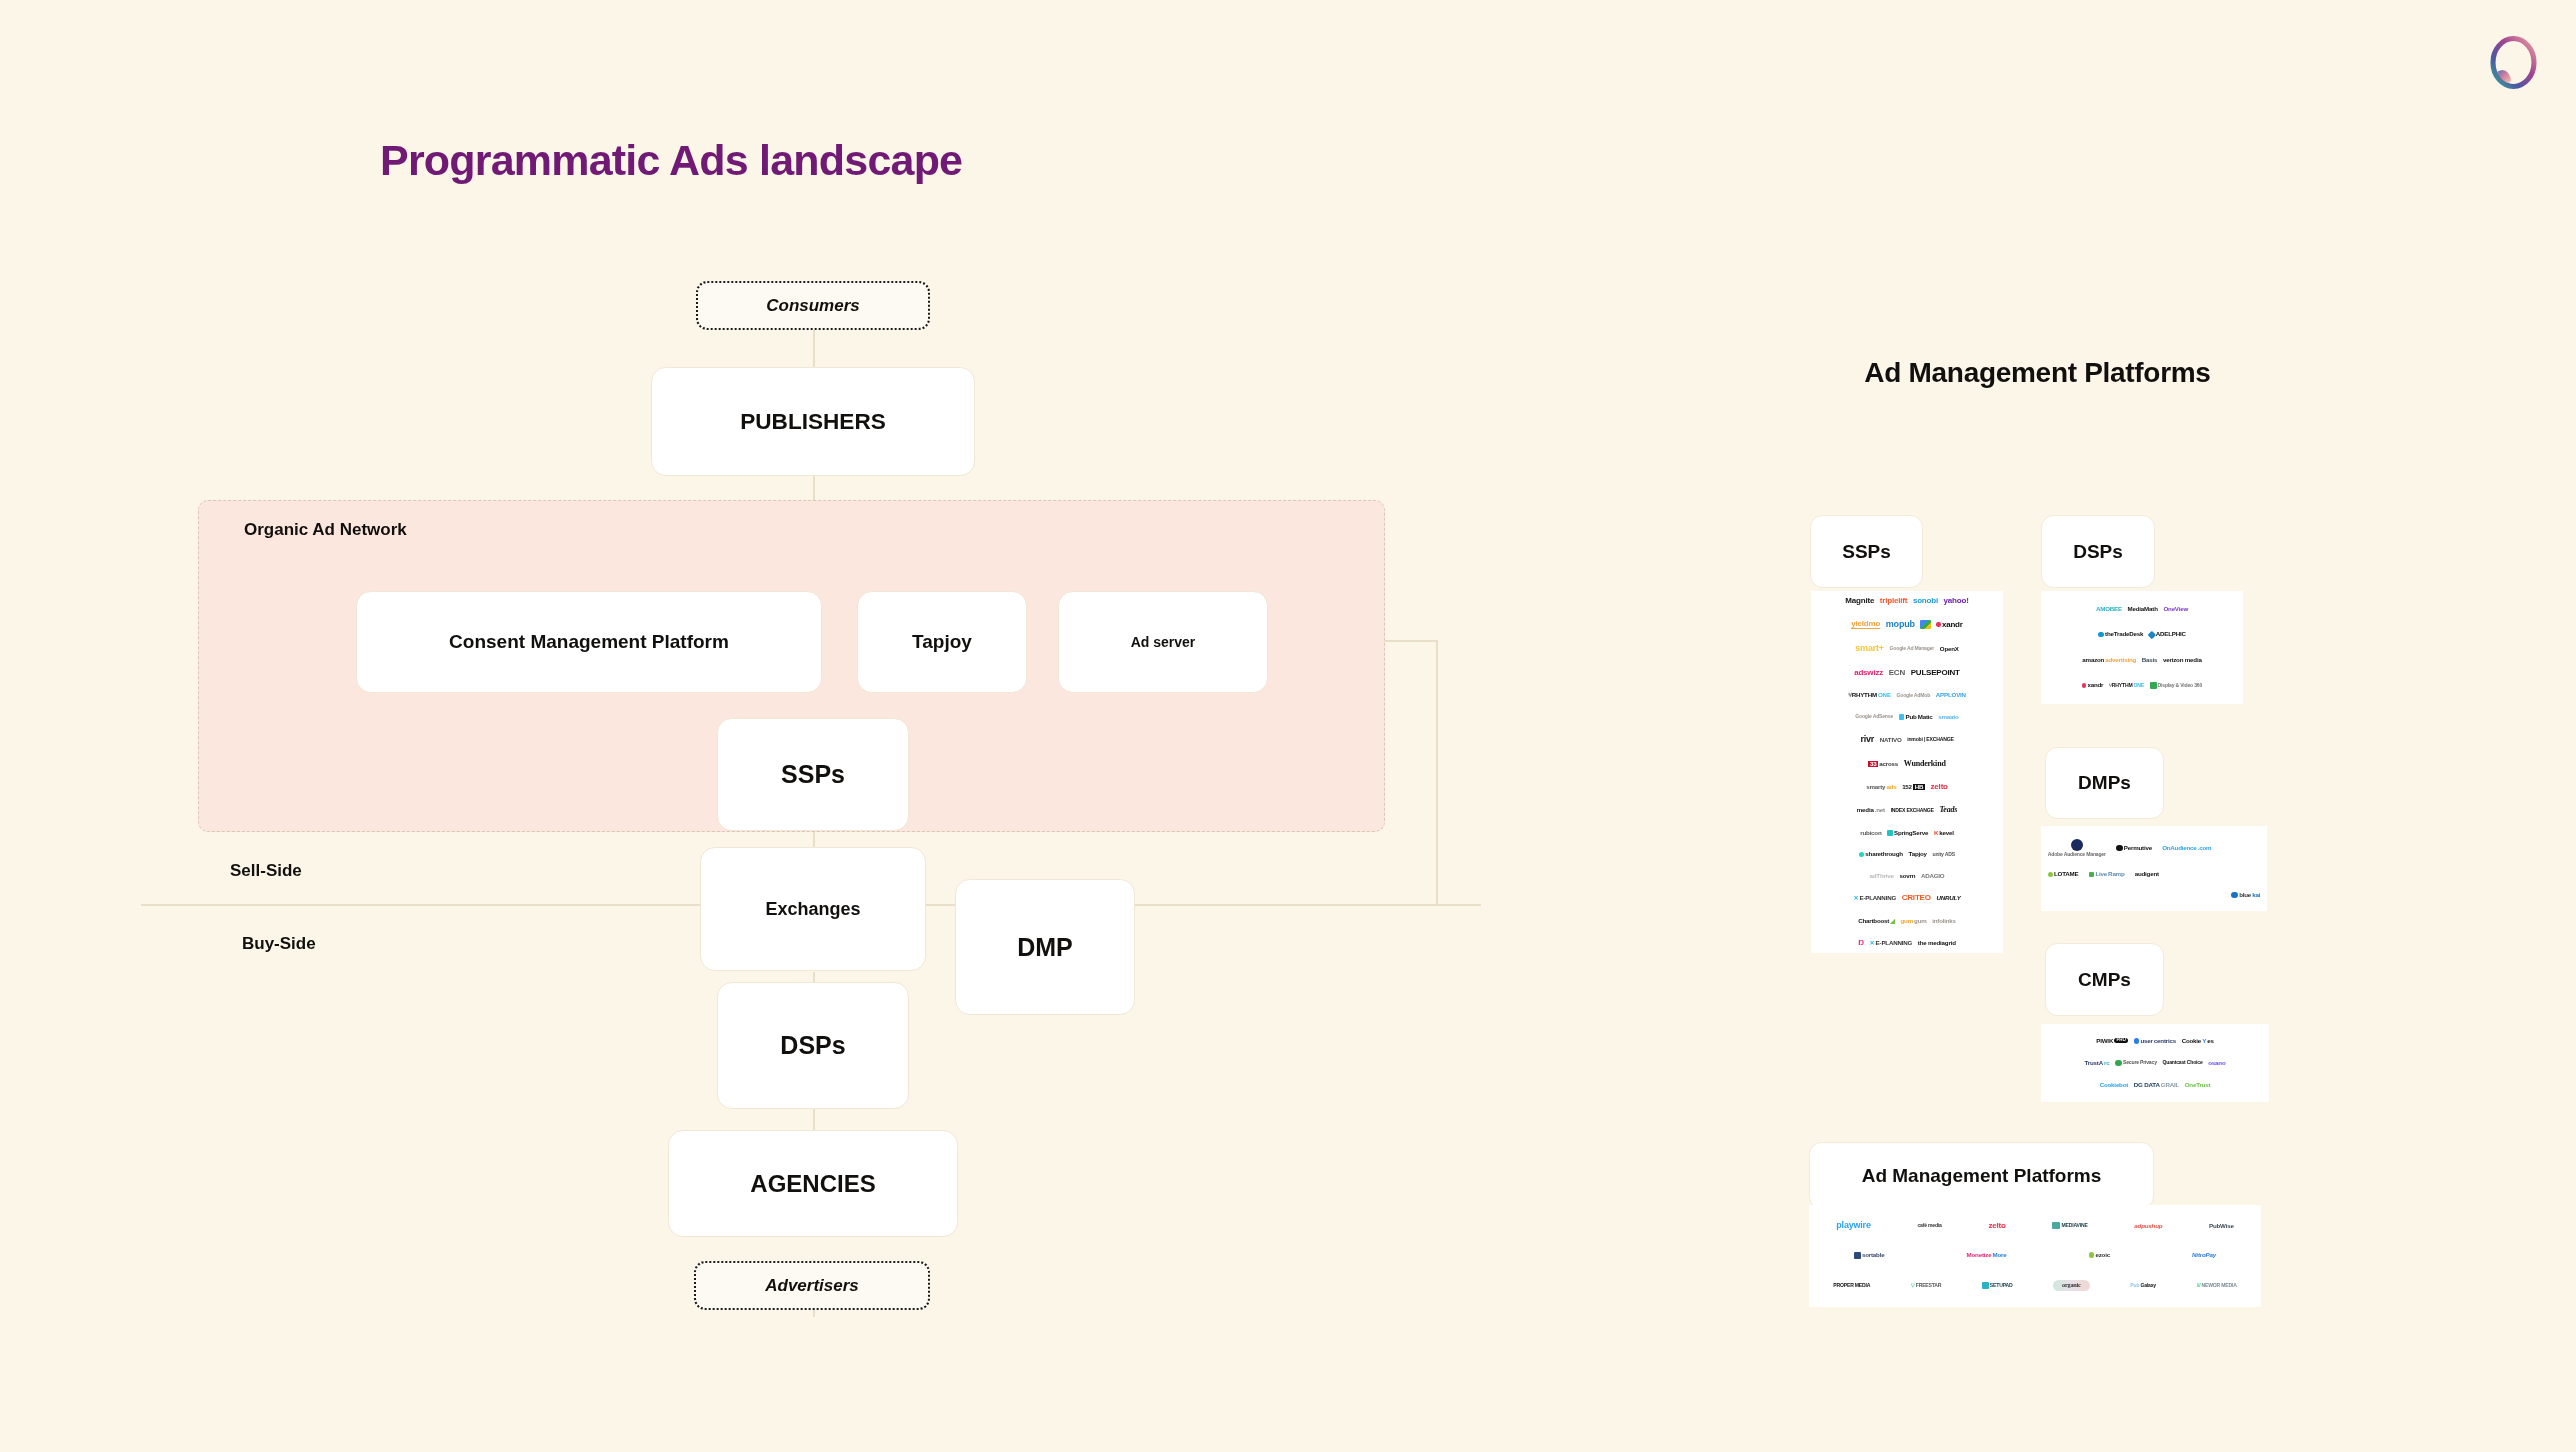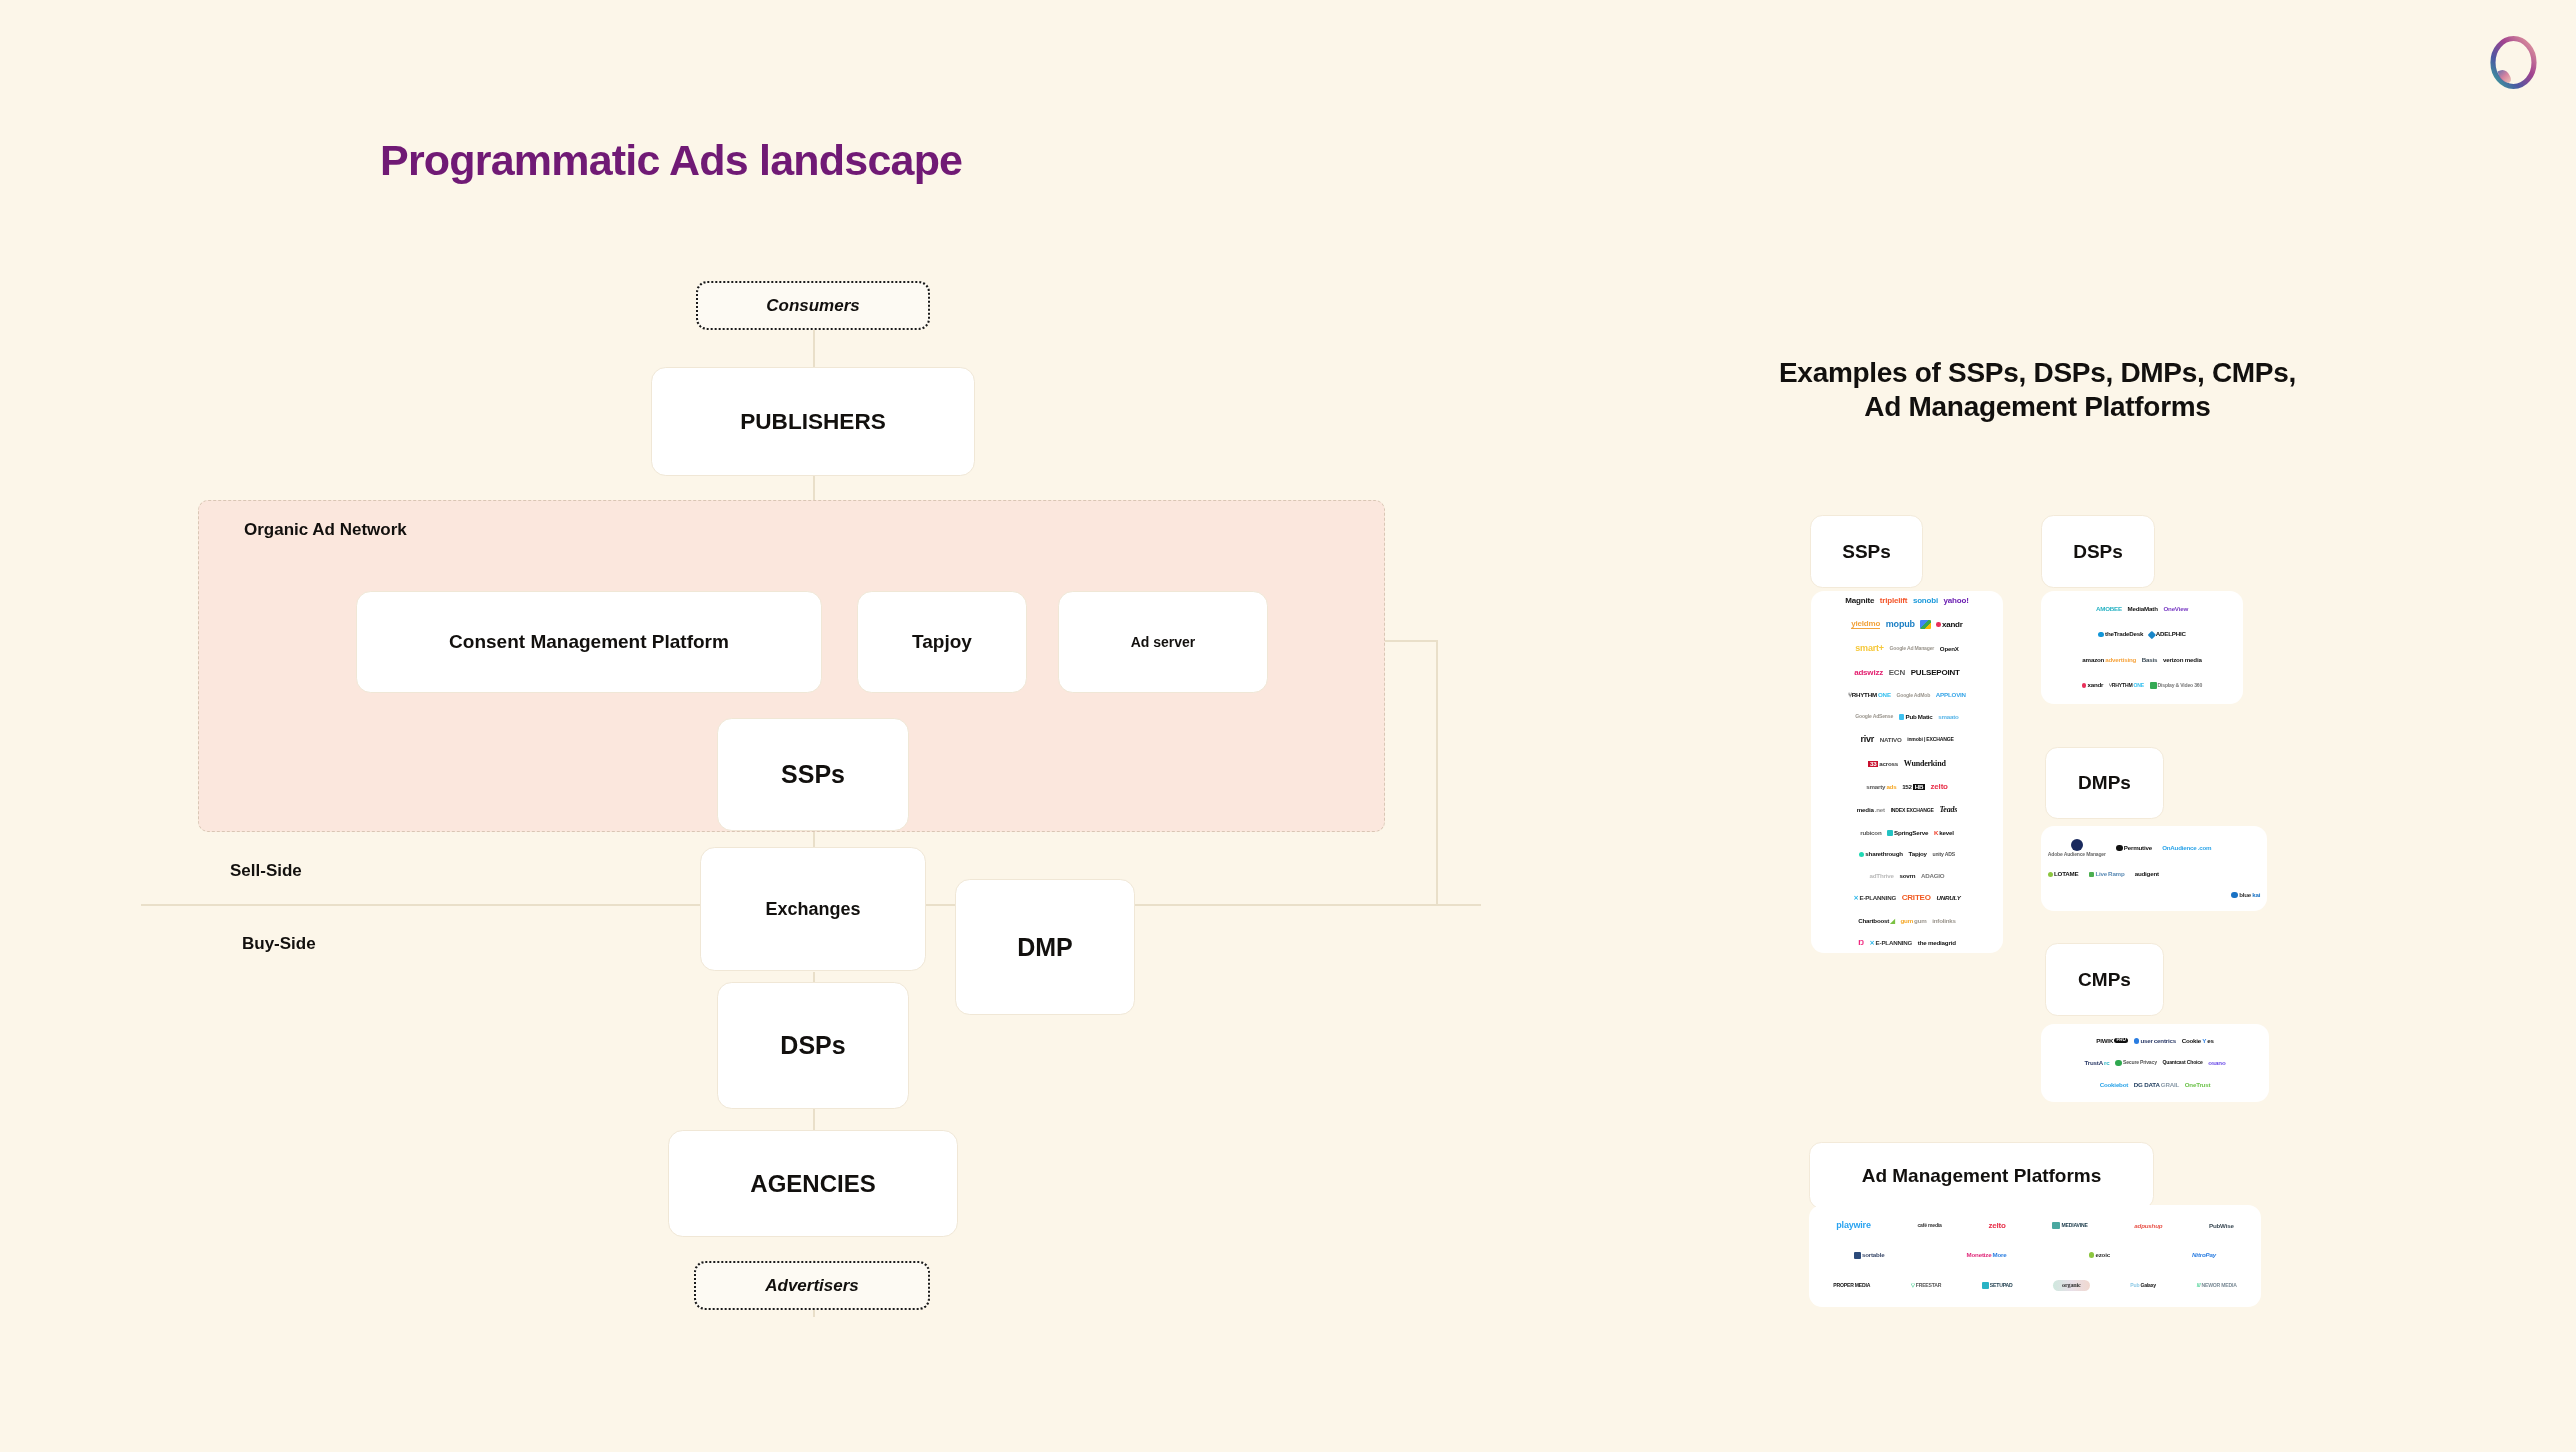--- a/index.html
+++ b/index.html
@@ -55,21 +55,21 @@
 
   .side-label{font-size:17px;font-weight:800;color:#12100e;z-index:5;}
 
   
   .pill{
     background:#ffffff;border:1.1px solid #f3ead9;border-radius:12.4px;
     display:flex;align-items:center;justify-content:center;
     font-weight:800;color:#12100e;box-sizing:border-box;
   }
   .logo-card{
-    background:#ffffff;border-radius:13px;box-sizing:border-box;
+    background:#ffffff;border-radius:1px;box-sizing:border-box;
     padding:5.7px 6.8px;overflow:hidden;
   }
   .logo-row{
     display:flex;align-items:center;justify-content:center;
     gap:5.7px;width:100%;
   }
   .lg{
     font-size:8px;font-weight:700;white-space:nowrap;
     letter-spacing:-0.2px;line-height:1;
     display:inline-flex;align-items:center;gap:1.1px;
@@ -99,21 +99,20 @@
       <stop offset="100%" stop-color="#e9bfae"></stop>
     </linearGradient>
   </defs>
   <ellipse cx="50" cy="50" rx="36" ry="42" fill="none" stroke="url(#gr)" stroke-width="9"></ellipse>
   <path d="M22 66 Q36 58 44 74 Q48 82 42 86 Q26 84 22 66 Z" fill="url(#gr2)" opacity="0.85"></path>
 </svg>
 
 <div class="abs" id="page-title">Programmatic Ads landscape</div>
 
 <div class="abs" id="examples-title">
-  <div>Examples of SSPs, DSPs, DMPs, CMPs,</div>
   <div>Ad Management Platforms</div>
 </div>
 
 <div class="abs" id="organic-region"></div>
 <div class="abs" id="organic-label">Organic Ad Network</div>
 
 <div class="abs conn vline" style="left:813px;top:328px;height:57px;"></div>
 <div class="abs conn vline" style="left:813px;top:475px;height:300px;"></div>
 <div class="abs conn vline" style="left:813px;top:831px;height:73px;"></div>
 <div class="abs conn vline" style="left:813px;top:972px;height:68px;"></div>

